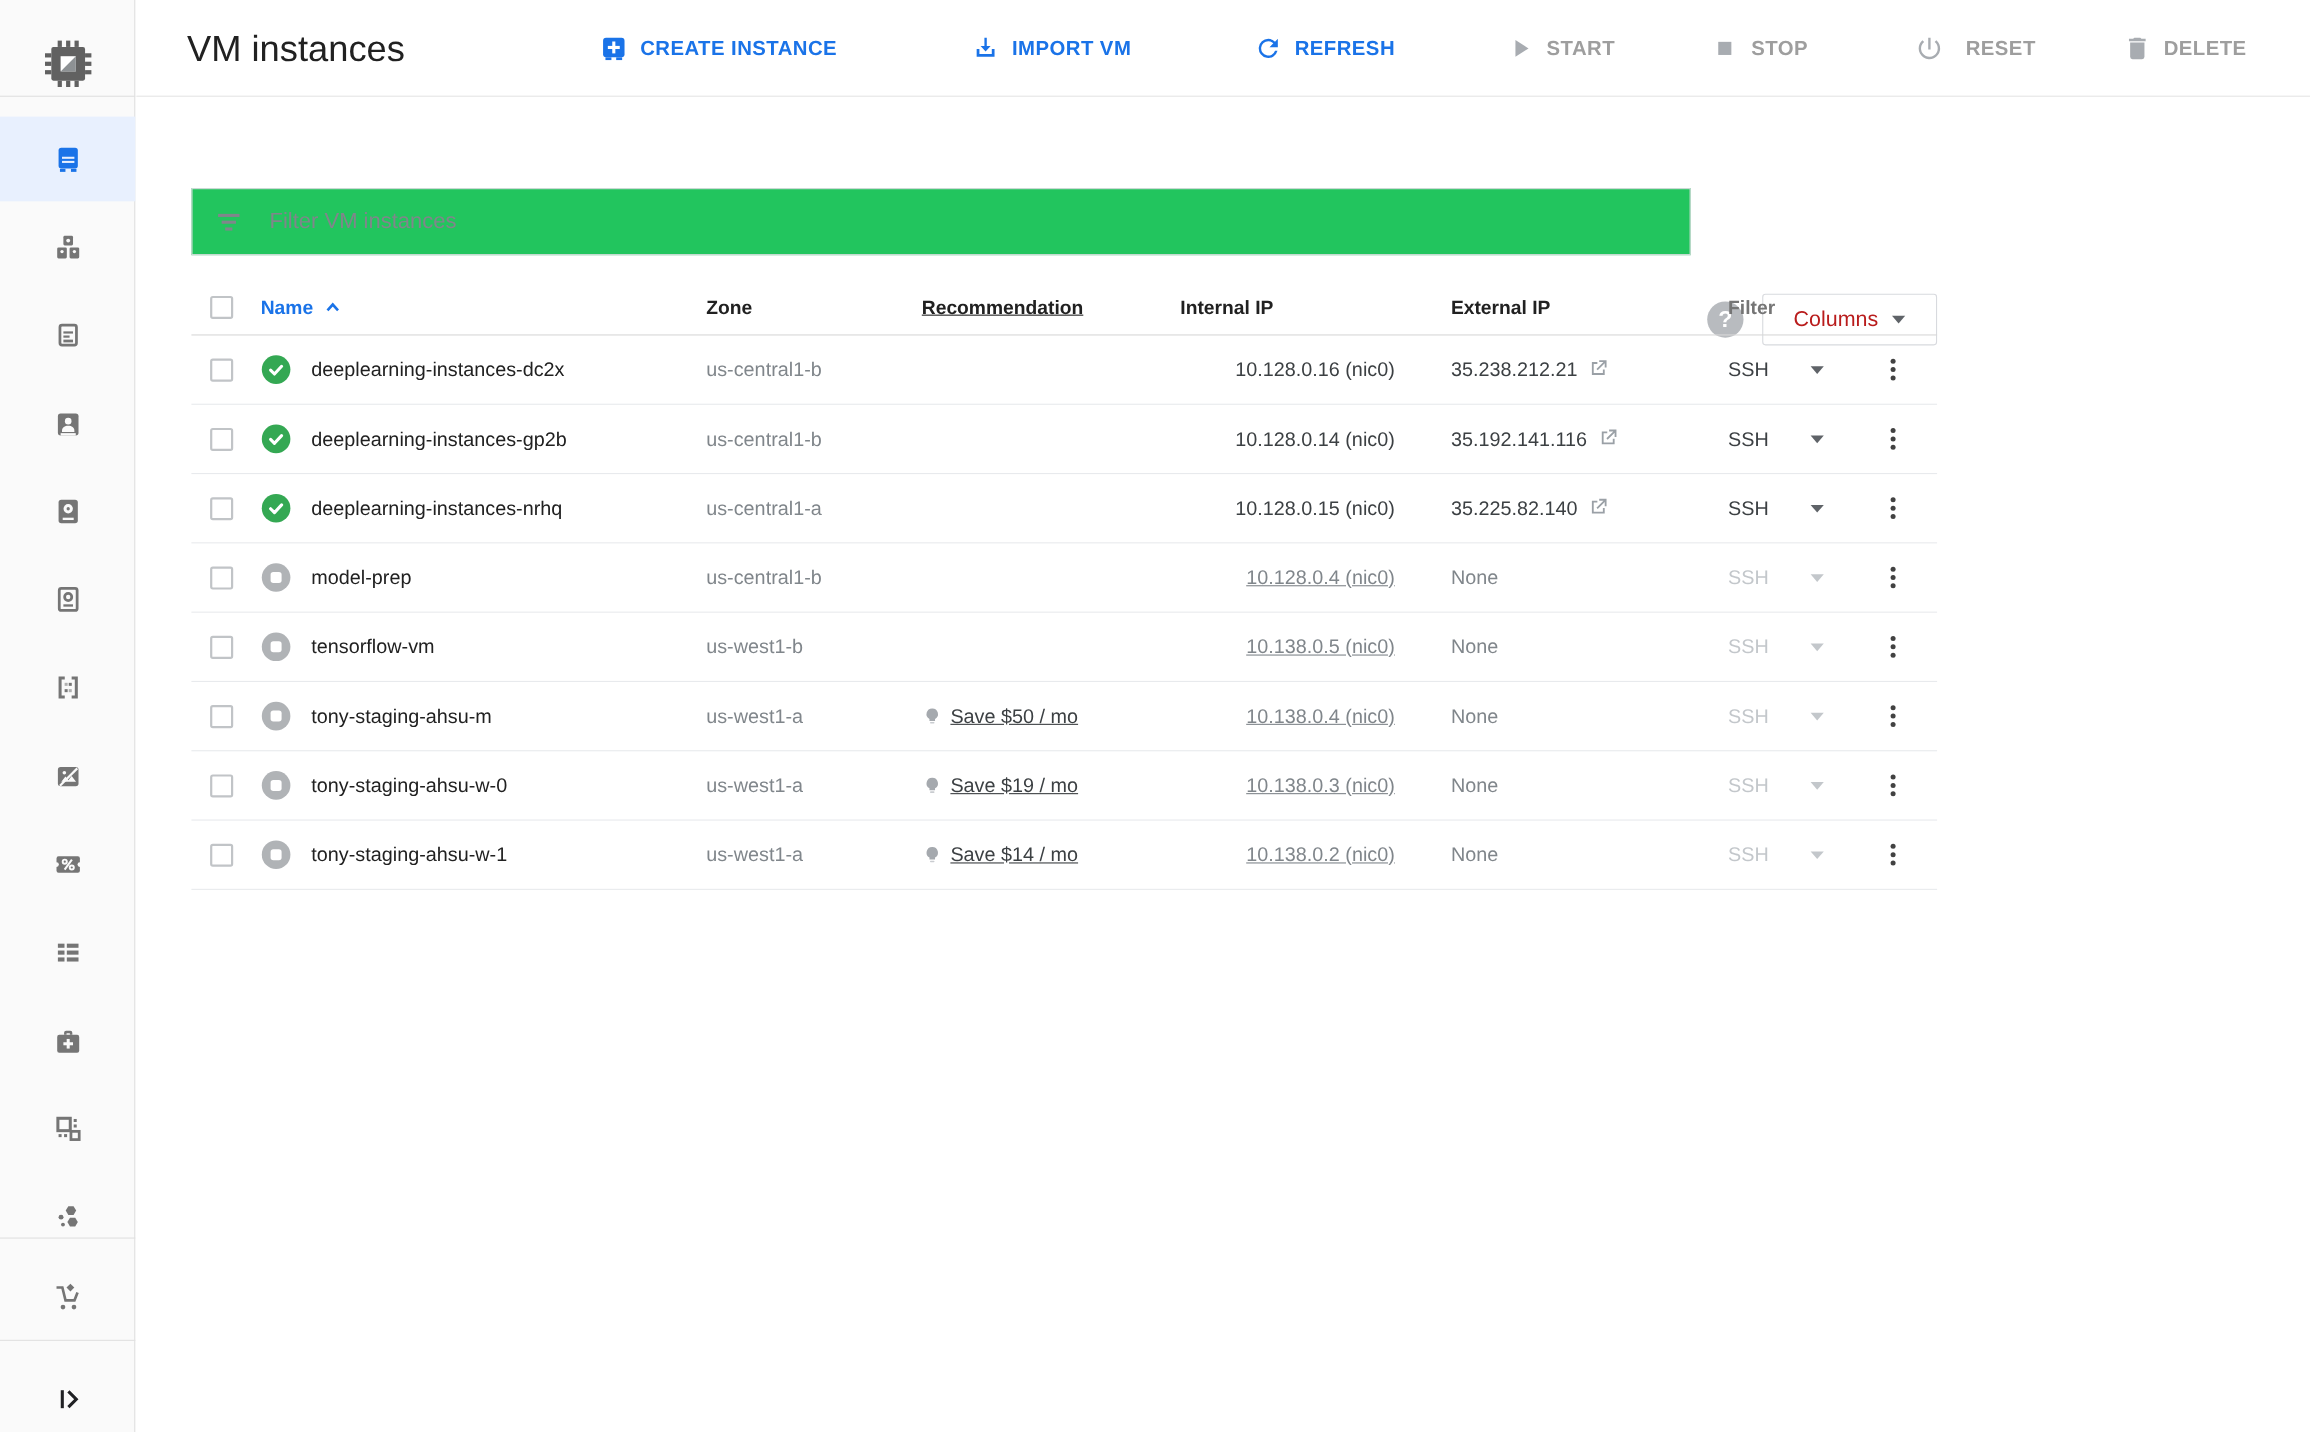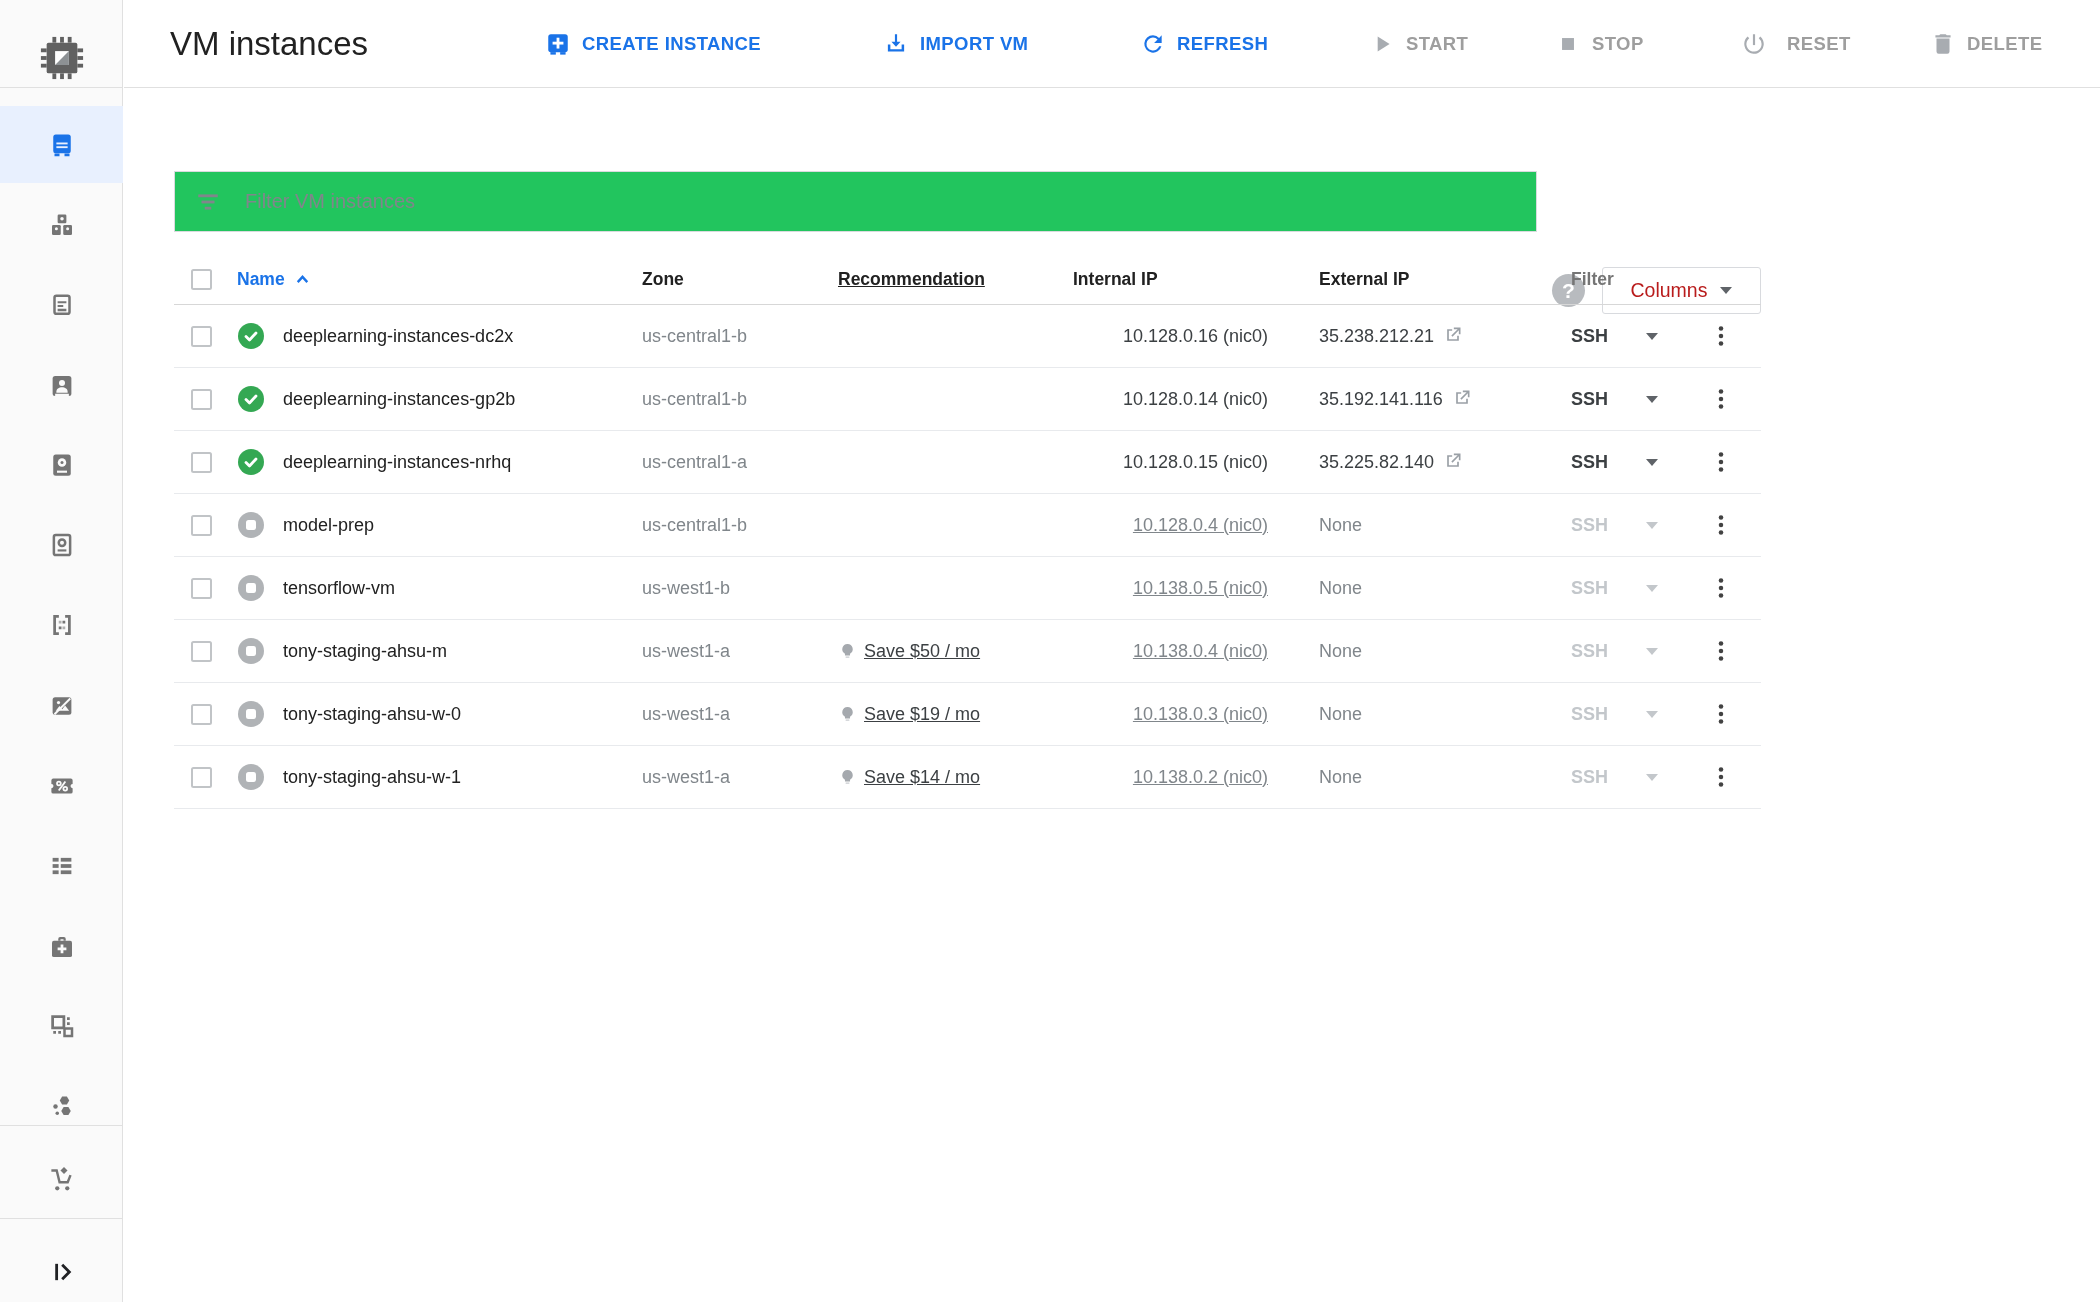--- a/index.html
+++ b/index.html
@@ -77,21 +77,21 @@
   .status-icon.stopped{background:#b0b3b6;}
   .status-icon .check{display:none;}
   .status-icon.running .check{display:block;}
   .status-icon .sq{display:none;}
   .status-icon.stopped .sq{display:block;width:10px;height:10px;border-radius:2.5px;background:#fff;}
   .rec-text{color:#3c4043;}
 
   .stopped-row .c-int{color:#80868b;text-decoration:underline;}
   .stopped-row .c-ext{color:#80868b;}
 
-  .ssh-label{font-weight:700;color:#3c4043;cursor:pointer;}
+  .ssh-label{font-weight:400;color:#3c4043;cursor:pointer;}
   .ssh-caret{width:0;height:0;border-left:6px solid transparent;border-right:6px solid transparent;
     border-top:7px solid #5f6368;cursor:pointer;}
   .ssh-off .ssh-label{color:#c3c7cb;cursor:default;}
   .ssh-off .ssh-caret{border-top-color:#c3c7cb;cursor:default;}
 
   .kebab{cursor:pointer;display:flex;}
   .ext-link{cursor:pointer;display:flex;margin-top:-3px;}
 </style>
 </head>
 <body>

